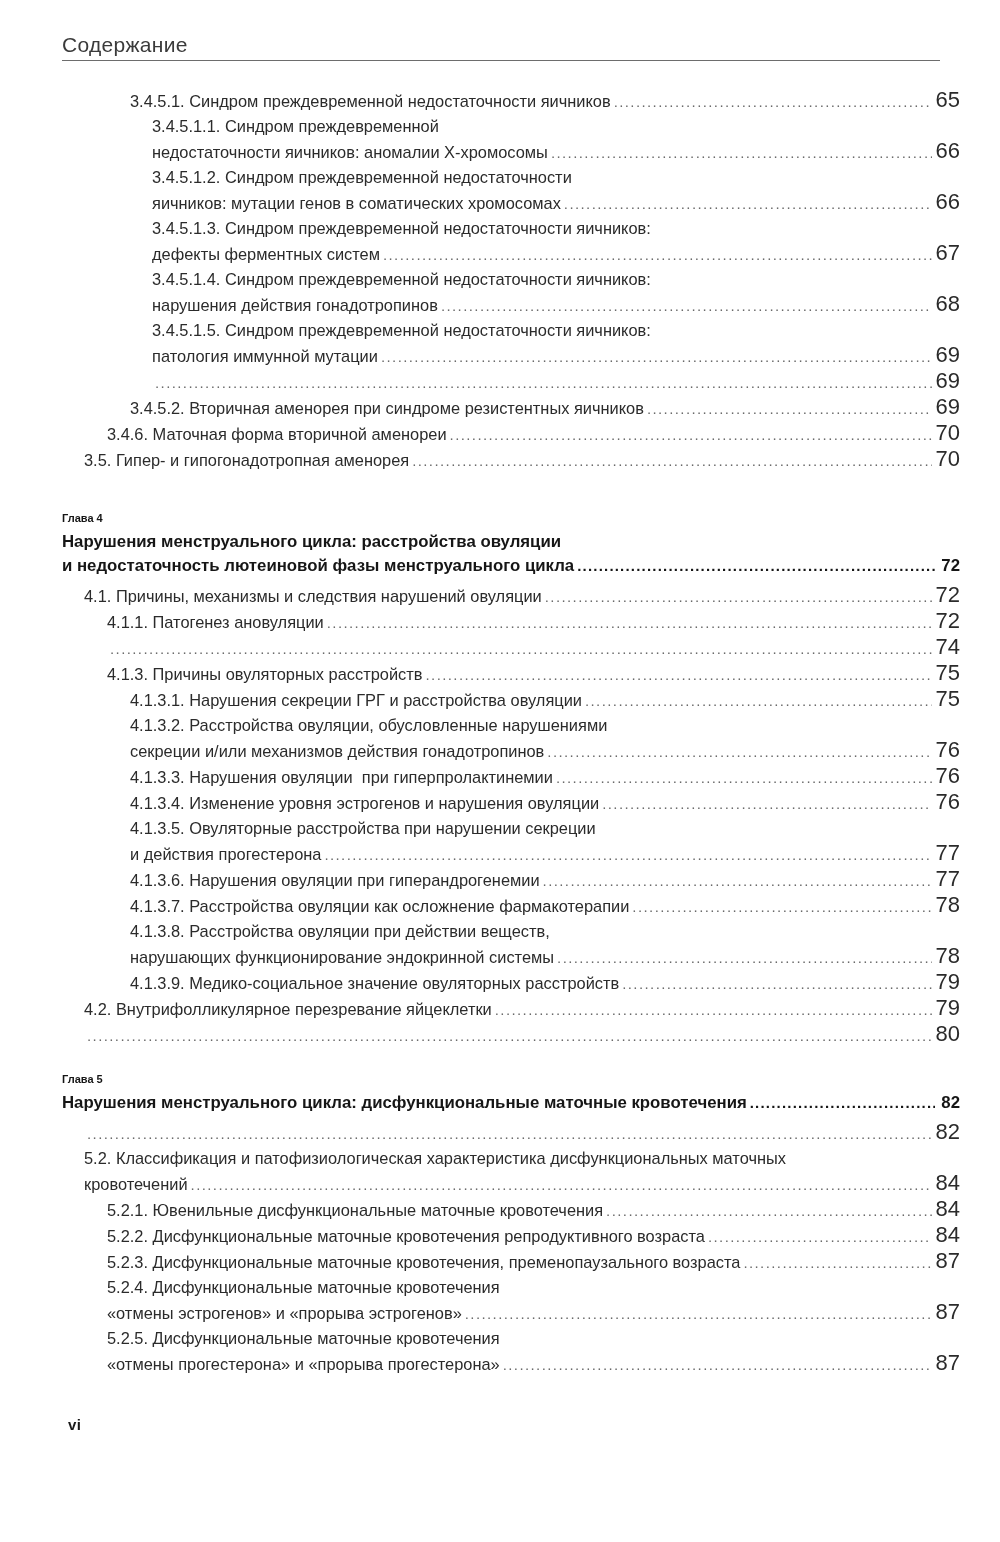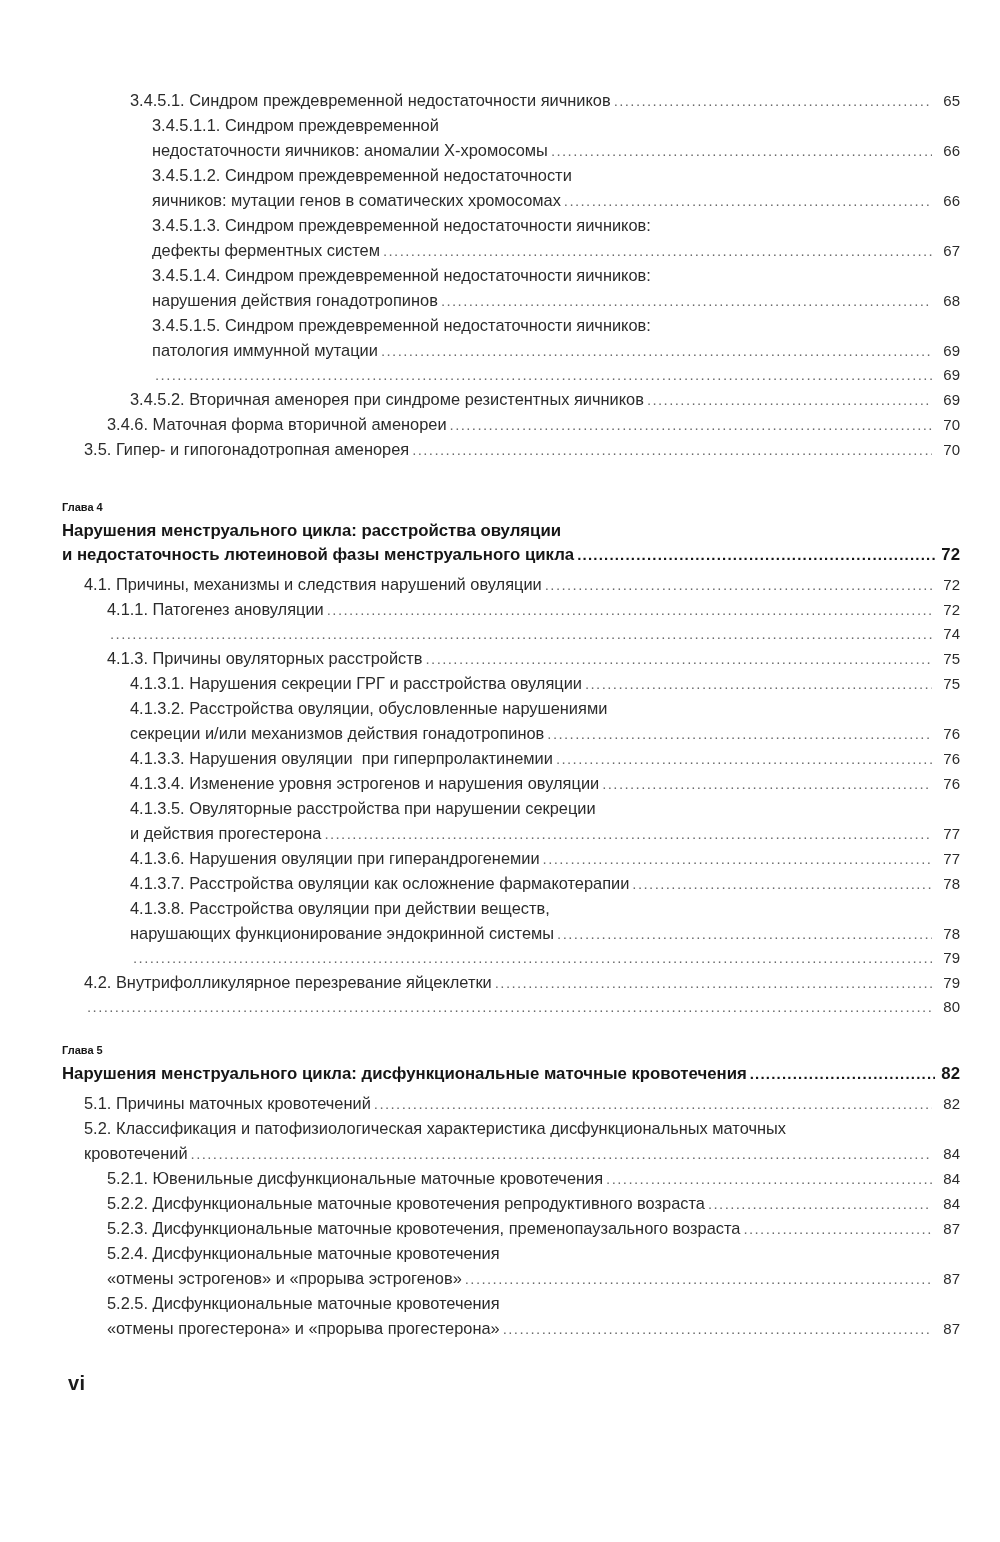--- a/index.html
+++ b/index.html
@@ -76,21 +76,21 @@
     color: #6a6a6a;
     font-size: 15px;
     letter-spacing: 1.4px;
   }
 
   .toc-line .page-no {
     flex: 0 0 auto;
     min-width: 26px;
     text-align: right;
     color: #2b2b2b;
-    font-size: 15px;
+    font-size: 22px;
   }
 
   
   .toc-line.nodots .leader { visibility: hidden; }
   .toc-line.nopage .page-no { visibility: hidden; }
 
   
   .lvl1 { padding-left: 22px; }
   .lvl2 { padding-left: 45px; }
   .lvl3 { padding-left: 68px; }
@@ -136,32 +136,36 @@
   }
   .chapter-title-line.nodots .leader { visibility: hidden; }
   .chapter-title-line.nopage .page-no { visibility: hidden; }
 
   .gap-after-block { height: 14px; }
 
   
   .folio {
     position: absolute;
     left: 68px;
-    top: 1372px;
-    font-size: 20px;
+    top: 1416px;
+    font-size: 15px;
     font-weight: bold;
     color: #1a1a1a;
     letter-spacing: 0.4px;
   }
 </style>
 </head>
 <body>
 
 <div class="page">
 
+  <div class="header">
+    <div class="header-title">Содержание</div>
+    <div class="header-rule"></div>
+  </div>
 
   <div class="toc" id="toc-root">
       <div class="toc-line lvl3">
         <span class="text">3.4.5.1. Синдром преждевременной недостаточности яичников</span>
         <span class="leader">................................................................................................................................................................................................................................</span>
         <span class="page-no">65</span>
       </div>
       <div class="toc-line lvl4 nodots nopage">
         <span class="text">3.4.5.1.1. Синдром преждевременной</span>
         <span class="leader">................................................................................................................................................................................................................................</span>
@@ -313,20 +317,21 @@
         <span class="text">4.1.3.8. Расстройства овуляции при действии веществ,</span>
         <span class="leader">................................................................................................................................................................................................................................</span>
         <span class="page-no"></span>
       </div>
       <div class="toc-line lvl3">
         <span class="text">нарушающих функционирование эндокринной системы</span>
         <span class="leader">................................................................................................................................................................................................................................</span>
         <span class="page-no">78</span>
       </div>
       <div class="toc-line lvl3">
+        <span class="text">4.1.3.9. Медико-социальное значение овуляторных расстройств</span>
         <span class="leader">................................................................................................................................................................................................................................</span>
         <span class="page-no">79</span>
       </div>
       <div class="toc-line lvl1">
         <span class="text">4.2. Внутрифолликулярное перезревание яйцеклетки</span>
         <span class="leader">................................................................................................................................................................................................................................</span>
         <span class="page-no">79</span>
       </div>
       <div class="toc-line lvl1">
         <span class="leader">................................................................................................................................................................................................................................</span>
@@ -334,21 +339,20 @@
       </div>
       <div class="chapter">
         <div class="chapter-label">Глава 5</div>
         <div class="chapter-title-line">
           <span class="text">Нарушения менструального цикла: дисфункциональные маточные кровотечения</span>
           <span class="leader">................................................................................................................................................................................................................................</span>
           <span class="page-no">82</span>
         </div>
       </div>
       <div class="toc-line lvl1">
-        <span class="text">5.1. Причины маточных кровотечений</span>
         <span class="leader">................................................................................................................................................................................................................................</span>
         <span class="page-no">82</span>
       </div>
       <div class="toc-line lvl1 nodots nopage">
         <span class="text">5.2. Классификация и патофизиологическая характеристика дисфункциональных маточных</span>
         <span class="leader">................................................................................................................................................................................................................................</span>
         <span class="page-no"></span>
       </div>
       <div class="toc-line lvl1">
         <span class="text">кровотечений</span>

